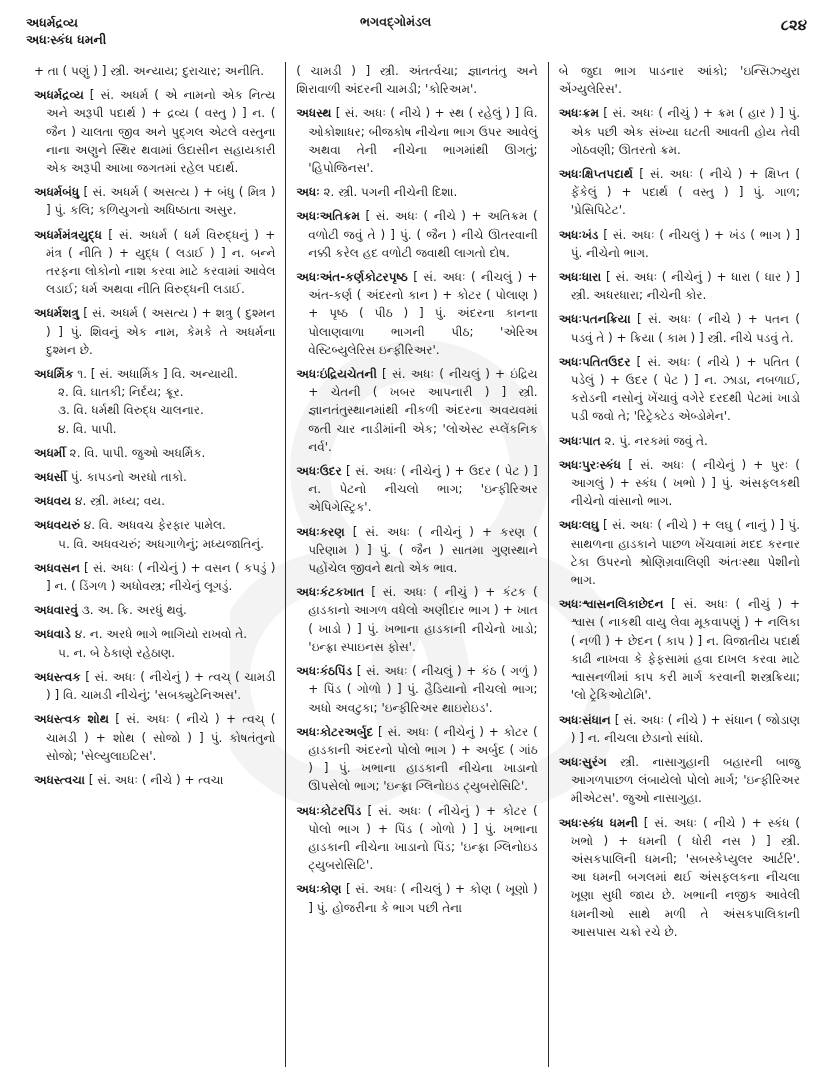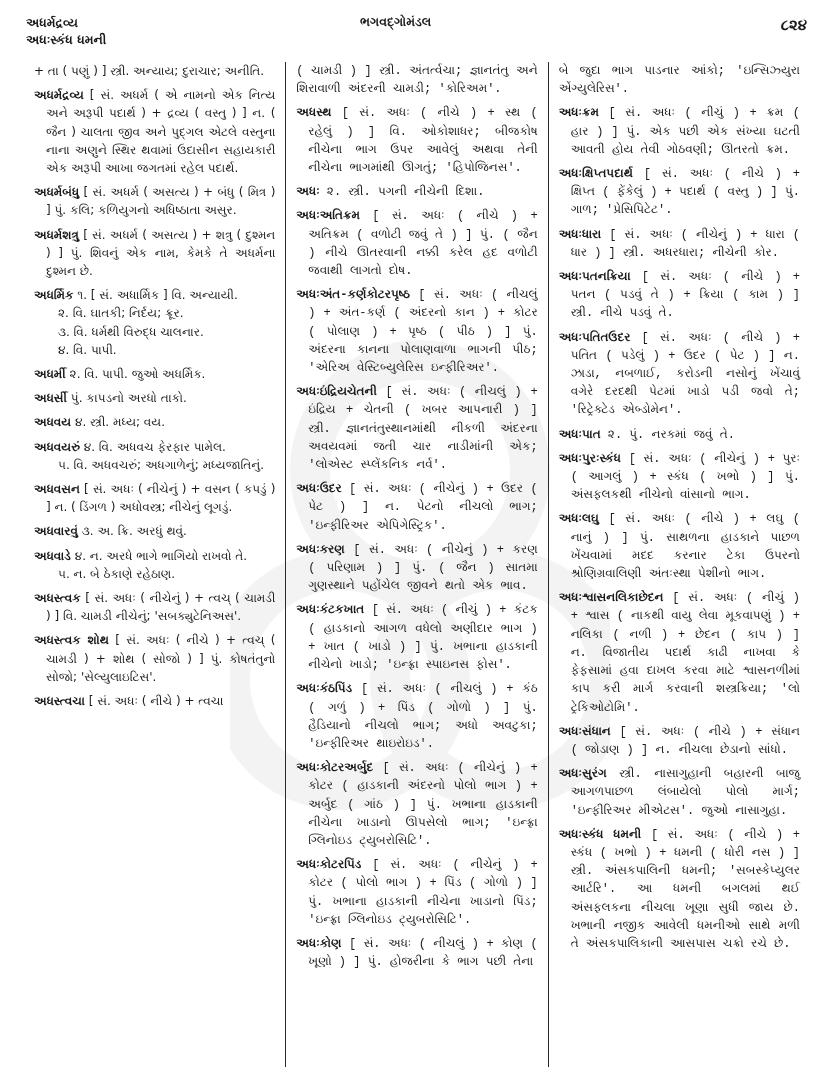--- a/index.html
+++ b/index.html
@@ -10,21 +10,21 @@
   .watermark {
     position: absolute; left: 230px; top: 300px; width: 380px; height: 560px;
     pointer-events: none; opacity: 0.09;
   }
   .hdr { position: absolute; top: 14px; left: 0; width: 825px; height: 40px; }
   .hdr-left { position: absolute; left: 26px; top: 0; font-size: 12.5px; font-weight: bold; line-height: 17px; }
   .hdr-center { position: absolute; left: 360px; top: 0; font-size: 12.5px; font-weight: bold; }
   .hdr-right { position: absolute; right: 18px; top: 2px; font-size: 15px; font-weight: bold; }
   .cols { position: absolute; top: 62px; left: 24px; width: 786px; height: 1005px; display: flex; }
   .col { flex: 1 1 0; padding: 0 10px; font-size: 12px; line-height: 18.2px; overflow: hidden; text-align: justify; }
-  .col + .col { border-left: 1.5px solid #2a2a2a; font-family: Liberation Mono, monospace; }
+  .col + .col { border-left: 1.5px solid #2a2a2a; }
   .entry { margin: 0 0 6px 0; padding-left: 12px; text-indent: -12px; }
   .entry.cont { padding-left: 0; text-indent: 0; }
   .sub { display: block; padding-left: 12px; text-indent: 0; }
   .hw { font-weight: bold; }
 </style>
 </head>
 <body>
 
 <svg class="watermark" viewBox="0 0 380 560" xmlns="http://www.w3.org/2000/svg">
   <circle cx="190" cy="170" r="110" fill="none" stroke="#888" stroke-width="40"></circle>
@@ -39,20 +39,21 @@
   </div>
   <div class="hdr-center">ભગવદ્ગોમંડલ</div>
   <div class="hdr-right">૮૨૪</div>
 </div>
 
 <div class="cols">
   <div class="col">
       <div class="entry cont"><span>+ તા ( પણું ) ] સ્ત્રી. અન્યાય; દુરાચાર; અનીતિ.</span></div>
       <div class="entry"><span class="hw">અધર્મદ્રવ્ય</span> <span>[ સં. અધર્મ ( એ નામનો એક નિત્ય અને અરૂપી પદાર્થ ) + દ્રવ્ય ( વસ્તુ ) ] ન. ( જૈન ) ચાલતા જીવ અને પુદ્ગલ એટલે વસ્તુના નાના અણુને સ્થિર થવામાં ઉદાસીન સહાયકારી એક અરૂપી આખા જગતમાં રહેલ પદાર્થ.</span></div>
       <div class="entry"><span class="hw">અધર્મબંધુ</span> <span>[ સં. અધર્મ ( અસત્ય ) + બંધુ ( મિત્ર ) ] પું. કલિ; કળિયુગનો અધિષ્ઠાતા અસુર.</span></div>
+      <div class="entry"><span class="hw">અધર્મમંત્રયુદ્ધ</span> <span>[ સં. અધર્મ ( ધર્મ વિરુદ્ધનું ) + મંત્ર ( નીતિ ) + યુદ્ધ ( લડાઈ ) ] ન. બન્ને તરફના લોકોનો નાશ કરવા માટે કરવામાં આવેલ લડાઈ; ધર્મ અથવા નીતિ વિરુદ્ધની લડાઈ.</span></div>
       <div class="entry"><span class="hw">અધર્મશત્રુ</span> <span>[ સં. અધર્મ ( અસત્ય ) + શત્રુ ( દુશ્મન ) ] પું. શિવનું એક નામ, કેમકે તે અધર્મના દુશ્મન છે.</span></div>
       <div class="entry"><span class="hw">અધર્મિક</span> <span>૧. [ સં. અધાર્મિક ] વિ. અન્યાયી.</span><span class="sub">૨. વિ. ઘાતકી; નિર્દય; ક્રૂર.</span><span class="sub">૩. વિ. ધર્મથી વિરુદ્ધ ચાલનાર.</span><span class="sub">૪. વિ. પાપી.</span></div>
       <div class="entry"><span class="hw">અધર્મી</span> <span>૨. વિ. પાપી. જુઓ અધર્મિક.</span></div>
       <div class="entry"><span class="hw">અધર્સી</span> <span>પું. કાપડનો અરધો તાકો.</span></div>
       <div class="entry"><span class="hw">અધવય</span> <span>૪. સ્ત્રી. મધ્ય; વય.</span></div>
       <div class="entry"><span class="hw">અધવયરું</span> <span>૪. વિ. અધવચ ફેરફાર પામેલ.</span><span class="sub">૫. વિ. અધવચરું; અધગાળેનું; મધ્યજાતિનું.</span></div>
       <div class="entry"><span class="hw">અધવસન</span> <span>[ સં. અધઃ ( નીચેનું ) + વસન ( કપડું ) ] ન. ( ડિંગળ ) અધોવસ્ત્ર; નીચેનું લૂગડું.</span></div>
       <div class="entry"><span class="hw">અધવારવું</span> <span>૩. અ. ક્રિ. અરધું થવું.</span></div>
       <div class="entry"><span class="hw">અધવાડે</span> <span>૪. ન. અરધે ભાગે ભાગિયો રાખવો તે.</span><span class="sub">૫. ન. બે ઠેકાણે રહેઠાણ.</span></div>
       <div class="entry"><span class="hw">અધસ્ત્વક</span> <span>[ સં. અધઃ ( નીચેનું ) + ત્વચ્ ( ચામડી ) ] વિ. ચામડી નીચેનું; 'સબક્યુટેનિઅસ'.</span></div>
@@ -71,20 +72,21 @@
       <div class="entry"><span class="hw">અધઃકંટકખાત</span> <span>[ સં. અધઃ ( નીચું ) + કંટક ( હાડકાનો આગળ વધેલો અણીદાર ભાગ ) + ખાત ( ખાડો ) ] પું. ખભાના હાડકાની નીચેનો ખાડો; 'ઇન્ફ્રા સ્પાઇનસ ફોસ'.</span></div>
       <div class="entry"><span class="hw">અધઃકંઠપિંડ</span> <span>[ સં. અધઃ ( નીચલું ) + કંઠ ( ગળું ) + પિંડ ( ગોળો ) ] પું. હૈડિયાનો નીચલો ભાગ; અધો અવટુકા; 'ઇન્ફીરિઅર થાઇરોઇડ'.</span></div>
       <div class="entry"><span class="hw">અધઃકોટરઅર્બુદ</span> <span>[ સં. અધઃ ( નીચેનું ) + કોટર ( હાડકાની અંદરનો પોલો ભાગ ) + અર્બુદ ( ગાંઠ ) ] પું. ખભાના હાડકાની નીચેના ખાડાનો ઊપસેલો ભાગ; 'ઇન્ફ્રા ગ્લિનોઇડ ટ્યુબરોસિટિ'.</span></div>
       <div class="entry"><span class="hw">અધઃકોટરપિંડ</span> <span>[ સં. અધઃ ( નીચેનું ) + કોટર ( પોલો ભાગ ) + પિંડ ( ગોળો ) ] પું. ખભાના હાડકાની નીચેના ખાડાનો પિંડ; 'ઇન્ફ્રા ગ્લિનોઇડ ટ્યુબરોસિટિ'.</span></div>
       <div class="entry"><span class="hw">અધઃકોણ</span> <span>[ સં. અધઃ ( નીચલું ) + કોણ ( ખૂણો ) ] પું. હોજરીના કે ભાગ પછી તેના</span></div>
     </div>
   <div class="col">
       <div class="entry cont"><span>બે જુદા ભાગ પાડનાર આંકો; 'ઇન્સિઝ્યુરા એંગ્યુલેરિસ'.</span></div>
       <div class="entry"><span class="hw">અધઃક્રમ</span> <span>[ સં. અધઃ ( નીચું ) + ક્રમ ( હાર ) ] પું. એક પછી એક સંખ્યા ઘટતી આવતી હોય તેવી ગોઠવણી; ઊતરતો ક્રમ.</span></div>
       <div class="entry"><span class="hw">અધઃક્ષિપ્તપદાર્થ</span> <span>[ સં. અધઃ ( નીચે ) + ક્ષિપ્ત ( ફેંકેલું ) + પદાર્થ ( વસ્તુ ) ] પું. ગાળ; 'પ્રેસિપિટેટ'.</span></div>
+      <div class="entry"><span class="hw">અધઃખંડ</span> <span>[ સં. અધઃ ( નીચલું ) + ખંડ ( ભાગ ) ] પું. નીચેનો ભાગ.</span></div>
       <div class="entry"><span class="hw">અધઃધારા</span> <span>[ સં. અધઃ ( નીચેનું ) + ધારા ( ધાર ) ] સ્ત્રી. અધરધારા; નીચેની કોર.</span></div>
       <div class="entry"><span class="hw">અધઃપતનક્રિયા</span> <span>[ સં. અધઃ ( નીચે ) + પતન ( પડવું તે ) + ક્રિયા ( કામ ) ] સ્ત્રી. નીચે પડવું તે.</span></div>
       <div class="entry"><span class="hw">અધઃપતિતઉદર</span> <span>[ સં. અધઃ ( નીચે ) + પતિત ( પડેલું ) + ઉદર ( પેટ ) ] ન. ઝાડા, નબળાઈ, કરોડની નસોનું ખેંચાવું વગેરે દરદથી પેટમાં ખાડો પડી જવો તે; 'રિટ્રેક્ટેડ એબ્ડોમેન'.</span></div>
       <div class="entry"><span class="hw">અધઃપાત</span> <span>૨. પું. નરકમાં જવું તે.</span></div>
       <div class="entry"><span class="hw">અધઃપુરઃસ્કંધ</span> <span>[ સં. અધઃ ( નીચેનું ) + પુરઃ ( આગલું ) + સ્કંધ ( ખભો ) ] પું. અંસફલકથી નીચેનો વાંસાનો ભાગ.</span></div>
       <div class="entry"><span class="hw">અધઃલઘુ</span> <span>[ સં. અધઃ ( નીચે ) + લઘુ ( નાનું ) ] પું. સાથળના હાડકાને પાછળ ખેંચવામાં મદદ કરનાર ટેકા ઉપરનો શ્રોણિગ્રવાલિણી અંતઃસ્થા પેશીનો ભાગ.</span></div>
       <div class="entry"><span class="hw">અધઃશ્વાસનલિકાછેદન</span> <span>[ સં. અધઃ ( નીચું ) + શ્વાસ ( નાકથી વાયુ લેવા મૂકવાપણું ) + નલિકા ( નળી ) + છેદન ( કાપ ) ] ન. વિજાતીય પદાર્થ કાઢી નાખવા કે ફેફસામાં હવા દાખલ કરવા માટે શ્વાસનળીમાં કાપ કરી માર્ગ કરવાની શસ્ત્રક્રિયા; 'લો ટ્રેકિઓટોમિ'.</span></div>
       <div class="entry"><span class="hw">અધઃસંધાન</span> <span>[ સં. અધઃ ( નીચે ) + સંધાન ( જોડાણ ) ] ન. નીચલા છેડાનો સાંધો.</span></div>
       <div class="entry"><span class="hw">અધઃસુરંગ</span> <span>સ્ત્રી. નાસાગુહાની બહારની બાજુ આગળપાછળ લંબાયેલો પોલો માર્ગ; 'ઇન્ફીરિઅર મીએટસ'. જુઓ નાસાગુહા.</span></div>
       <div class="entry"><span class="hw">અધઃસ્કંધ ધમની</span> <span>[ સં. અધઃ ( નીચે ) + સ્કંધ ( ખભો ) + ધમની ( ધોરી નસ ) ] સ્ત્રી. અંસકપાલિની ધમની; 'સબસ્કેપ્યુલર આર્ટરિ'. આ ધમની બગલમાં થઈ અંસફલકના નીચલા ખૂણા સુધી જાય છે. ખભાની નજીક આવેલી ધમનીઓ સાથે મળી તે અંસકપાલિકાની આસપાસ ચક્રો રચે છે.</span></div>

